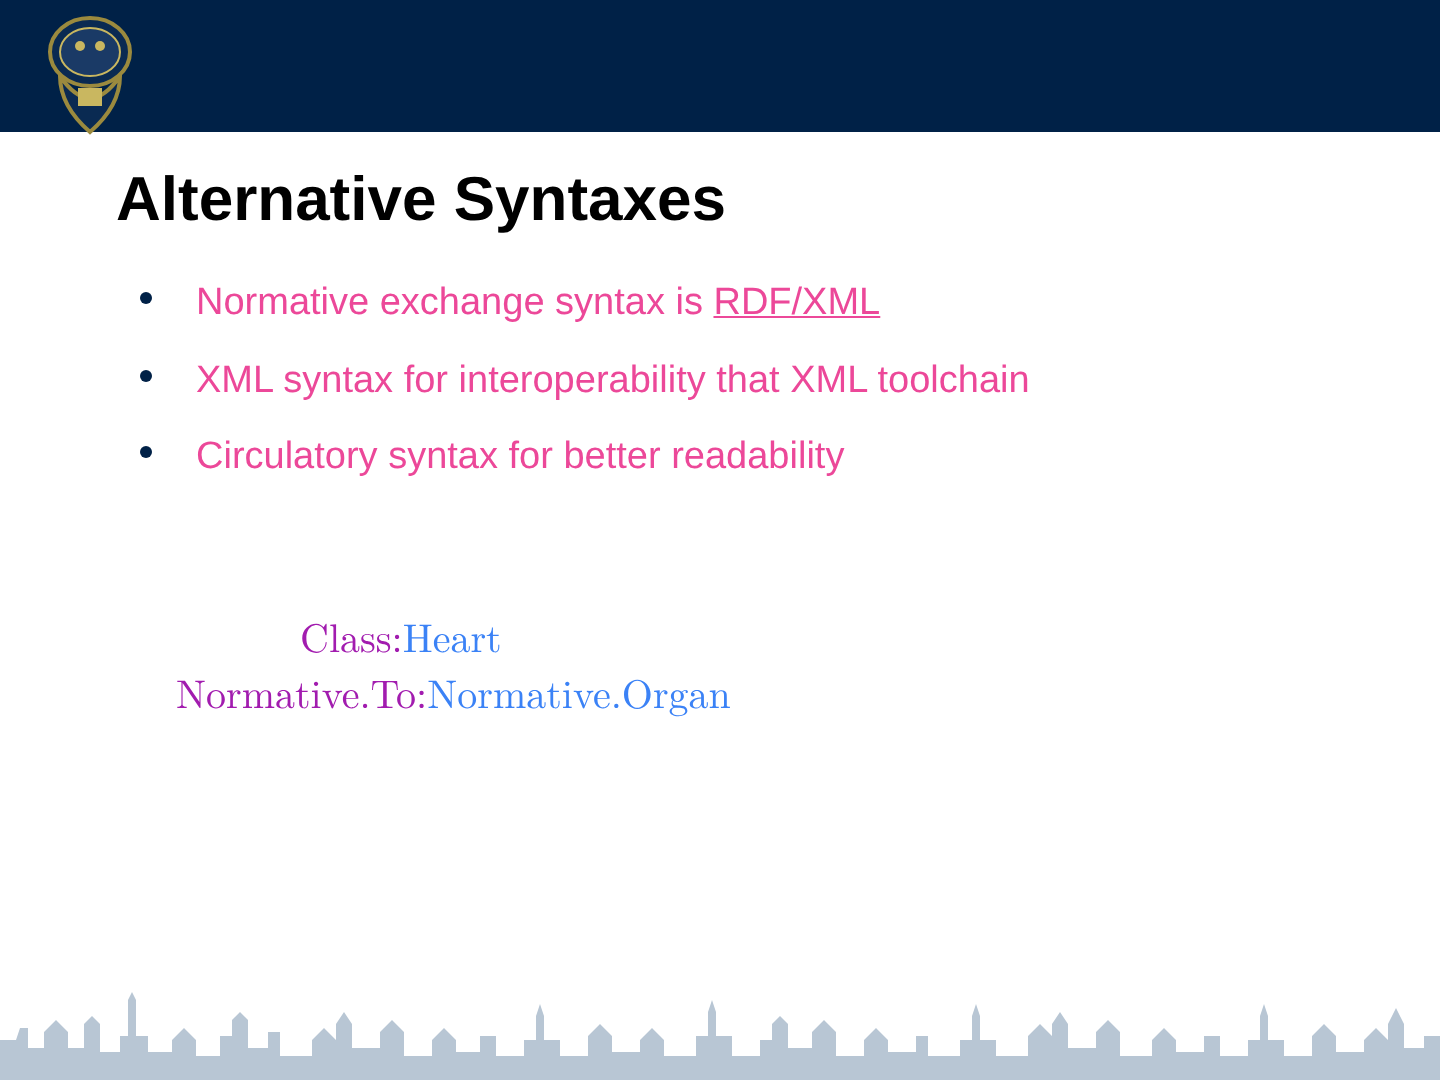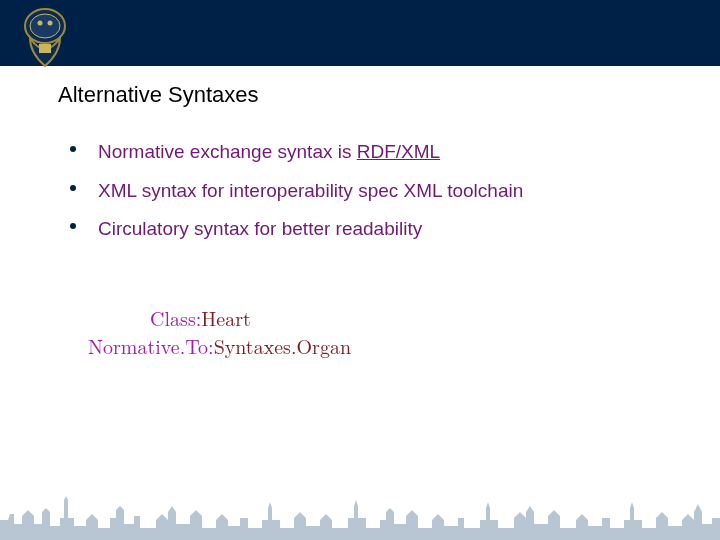--- a/index.html
+++ b/index.html
@@ -8,46 +8,46 @@
 
   .topbar { width: 100%; height: 66px; background: #002147; position: relative; }
 
   .crest {
     position: absolute; left: 22px; top: 8px; width: 46px; height: 62px;
   }
   .crest svg { width: 46px; height: 62px; display: block; }
 
   .title {
     position: absolute; left: 58px; top: 82px;
-    font-size: 22px; font-weight: normal; color: #000;
+    font-size: 31px; font-weight: bold; color: #000;
   }
 
   .bullets {
     position: absolute; left: 70px; top: 140px; width: 600px;
   }
   .bullet-row {
     display: flex; align-items: flex-start; margin-bottom: 14px;
   }
   .bullet-dot {
     width: 6px; height: 6px; border-radius: 50%; background: #002147;
     margin-top: 6px; margin-right: 22px; flex-shrink: 0;
   }
   .bullet-text {
-    font-size: 19px; color: #701a75; line-height: 1.3;
+    font-size: 19px; color: #ec4899; line-height: 1.3;
   }
   .bullet-text .u { text-decoration: underline; }
 
   .code-block {
     position: absolute; left: 150px; top: 304px;
     font-family: "Latin Modern Roman", "Computer Modern", Georgia, serif;
     font-size: 20px; line-height: 1.4;
   }
   .code-line { white-space: nowrap; }
   .kw { color: #a21caf; }
-  .arg { color: #7f1d1d; }
+  .arg { color: #3b82f6; }
   .ind1 { padding-left: 0; }
   .ind2 { padding-left: 120px; }
 
   .skyline {
     position: absolute; left: 0; bottom: 0; width: 720px; height: 50px;
     background: #fff;
   }
   .skyline svg { display: block; width: 720px; height: 50px; }
 </style>
 </head>
@@ -75,36 +75,36 @@
     <div class="bullet-row">
       <div class="bullet-dot"></div>
       <div class="bullet-text">
         <span>Normative exchange syntax is </span><span class="u">RDF/XML</span>
       </div>
     </div>
 
 
     <div class="bullet-row">
       <div class="bullet-dot"></div>
-      <div class="bullet-text">XML syntax for interoperability spec XML toolchain</div>
+      <div class="bullet-text">XML syntax for interoperability that XML toolchain</div>
     </div>
 
     <div class="bullet-row">
       <div class="bullet-dot"></div>
       <div class="bullet-text">Circulatory syntax for better readability</div>
     </div>
 
   </div>
 
   <div class="code-block">
     <div class="code-line ind1">
       <span class="kw">Class:</span><span class="arg">Heart</span>
     </div>
     <div class="code-line" style="margin-left:-62px">
-      <span class="kw">Normative.To:</span><span class="arg">Syntaxes.Organ</span>
+      <span class="kw">Normative.To:</span><span class="arg">Normative.Organ</span>
     </div>
   </div>
 
   <div class="skyline">
     <svg viewBox="0 0 720 50" preserveAspectRatio="none">
       <path fill="#b8c6d4" d="M0,50 L0,30 L8,30 L10,24 L14,24 L14,34 L22,34 L22,26 L28,20 L34,26 L34,34 L42,34 L42,22 L46,18 L50,22 L50,36 L60,36 L60,28 L64,28 L64,10 L66,6 L68,10 L68,28 L74,28 L74,36 L86,36 L86,30 L92,24 L98,30 L98,38 L110,38 L110,28 L116,28 L116,20 L120,16 L124,20 L124,34 L134,34 L134,26 L140,26 L140,38 L156,38 L156,30 L162,24 L168,30 L168,22 L172,16 L176,22 L176,34 L190,34 L190,26 L196,20 L202,26 L202,38 L216,38 L216,30 L222,24 L228,30 L228,36 L240,36 L240,28 L248,28 L248,38 L262,38 L262,30 L268,30 L268,18 L270,12 L272,18 L272,30 L280,30 L280,38 L294,38 L294,28 L300,22 L306,28 L306,36 L320,36 L320,30 L326,24 L332,30 L332,38 L348,38 L348,28 L354,28 L354,16 L356,10 L358,16 L358,28 L366,28 L366,38 L380,38 L380,30 L386,30 L386,22 L390,18 L394,22 L394,34 L406,34 L406,26 L412,20 L418,26 L418,38 L432,38 L432,30 L438,24 L444,30 L444,36 L458,36 L458,28 L464,28 L464,38 L480,38 L480,30 L486,30 L486,18 L488,12 L490,18 L490,30 L498,30 L498,38 L514,38 L514,28 L520,22 L526,28 L526,22 L530,16 L534,22 L534,34 L548,34 L548,26 L554,20 L560,26 L560,38 L576,38 L576,30 L582,24 L588,30 L588,36 L602,36 L602,28 L610,28 L610,38 L624,38 L624,30 L630,30 L630,18 L632,12 L634,18 L634,30 L642,30 L642,38 L656,38 L656,28 L662,22 L668,28 L668,36 L682,36 L682,30 L688,24 L694,30 L694,22 L698,14 L702,22 L702,34 L712,34 L712,28 L720,28 L720,50 Z"></path>
     </svg>
   </div>
 
 </div>

